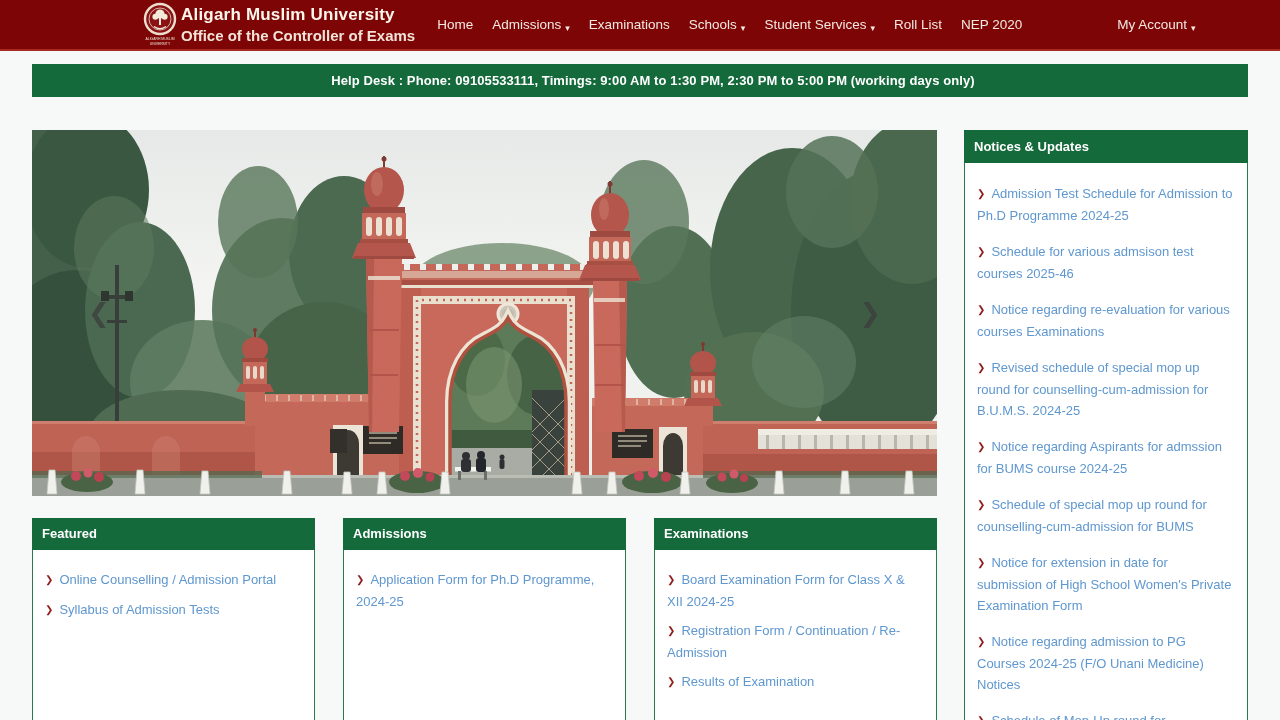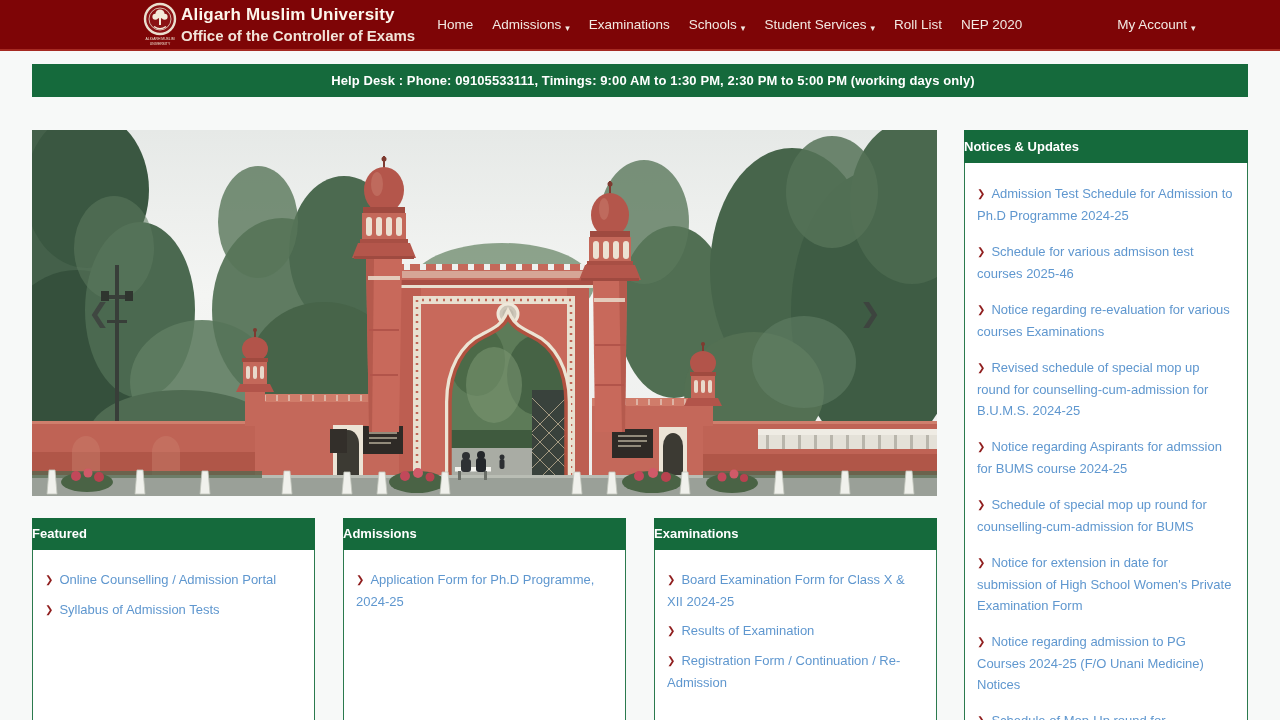--- a/index.html
+++ b/index.html
@@ -47,21 +47,21 @@
     font-size:26px; color:#3d3f3e; opacity:.8; line-height:1;
     font-family:"DejaVu Sans", sans-serif;
   }
   .car-prev{left:56px;}
   .car-next{right:56px;}
   
   .panel-row{display:flex; gap:28px; margin-top:22px;}
   .panel{flex:1; min-width:0;}
   .panel-head, .aside-head{
     background:#156a3c; color:#ffffff; font-size:13px; font-weight:600;
-    height:32px; line-height:32px; padding:0 0;
+    height:32px; line-height:32px; padding:0 10px;
   }
   .panel-body{
     background:#ffffff; border:1px solid #2b7a4e; border-top:none;
     padding:19px 13px 10px 12px; height:146px; box-sizing:content-box;
   }
   
   .aside{width:284px; flex:none;}
   .aside-head{height:33px; line-height:33px;}
   .aside-body{
     background:#ffffff; border:1px solid #2b7a4e; border-top:none;
@@ -443,22 +443,22 @@
         <div class="panel-head">Admissions</div>
         <div class="panel-body">
           <div class="link-item"><span class="chev">❯</span><a class="link">Application Form for Ph.D Programme, 2024-25</a></div>
         </div>
       </section>
 
       <section class="panel">
         <div class="panel-head">Examinations</div>
         <div class="panel-body">
           <div class="link-item"><span class="chev">❯</span><a class="link">Board Examination Form for Class X &amp; XII 2024-25</a></div>
+          <div class="link-item"><span class="chev">❯</span><a class="link">Registration Form / Continuation / Re-Admission</a></div>
           <div class="link-item"><span class="chev">❯</span><a class="link">Results of Examination</a></div>
-          <div class="link-item"><span class="chev">❯</span><a class="link">Registration Form / Continuation / Re-Admission</a></div>
         </div>
       </section>
 
     </div>
   </div>
 
   <aside class="aside">
     <div class="aside-head">Notices &amp; Updates</div>
     <div class="aside-body">
       <div class="link-item"><span class="chev">❯</span><a class="link">Admission Test Schedule for Admission to Ph.D Programme 2024-25</a></div>

